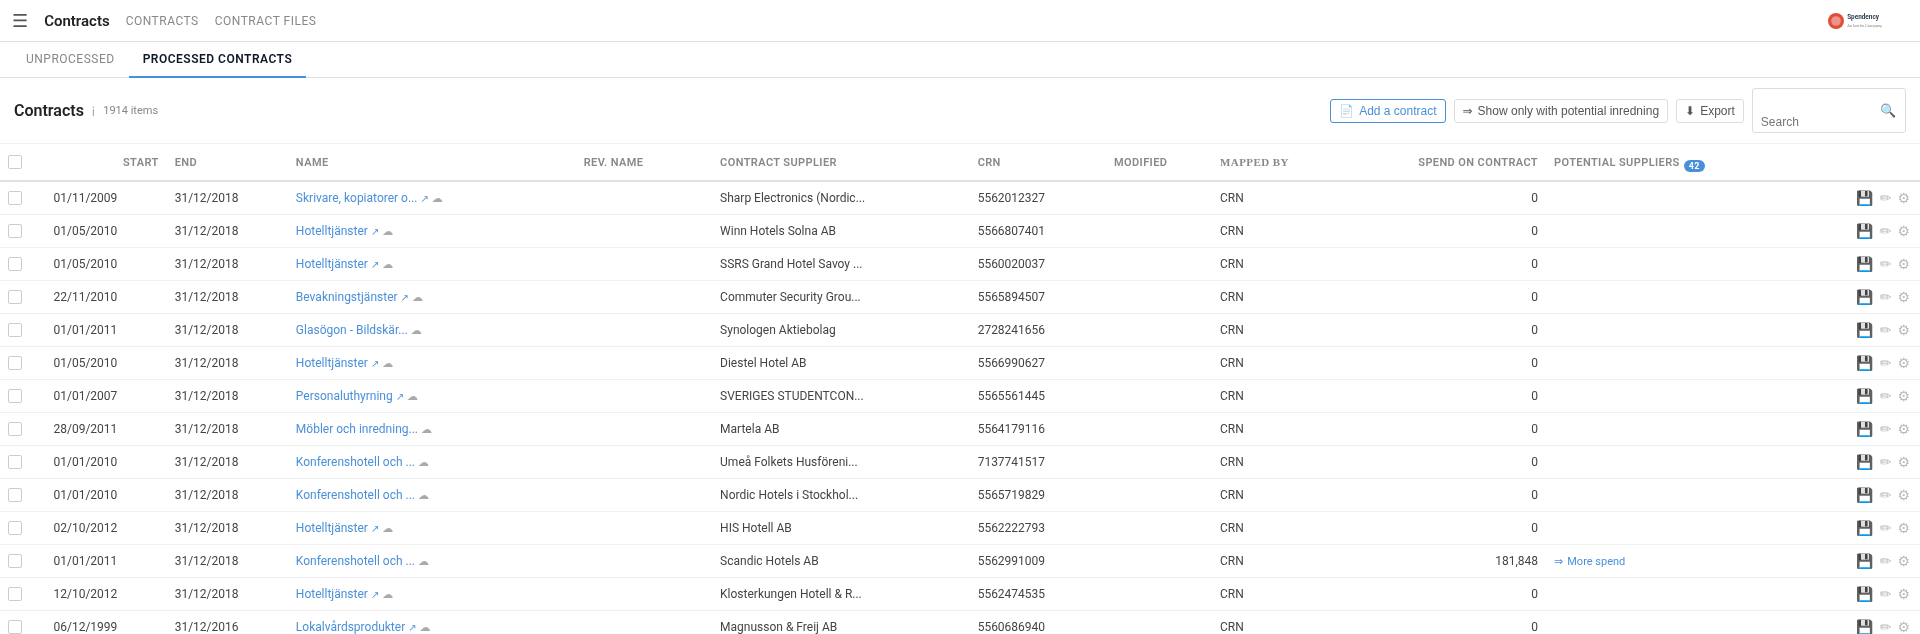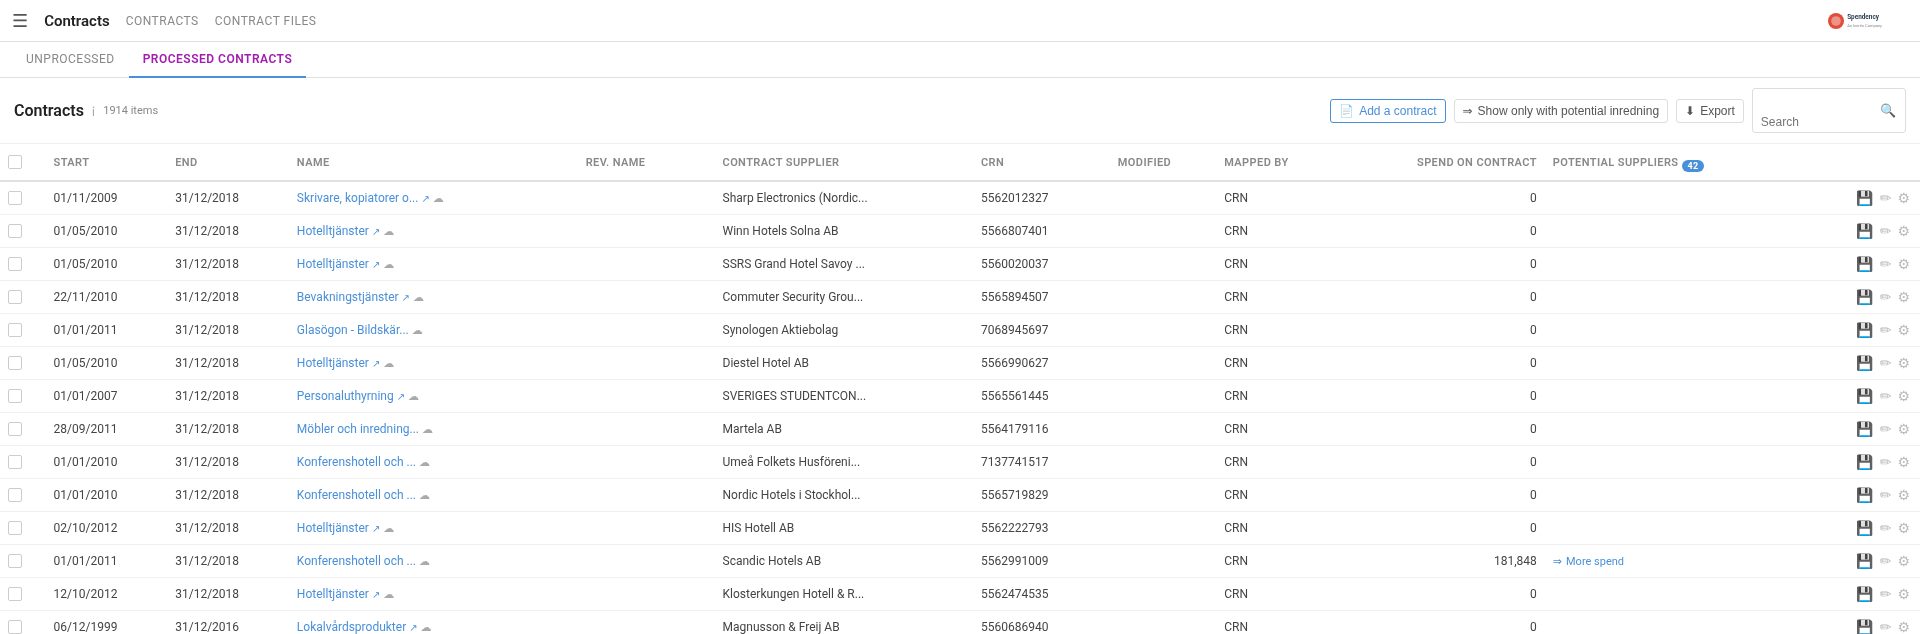--- a/index.html
+++ b/index.html
@@ -21,21 +21,21 @@
     .sub-nav {
       display: flex; align-items: center; height: 36px;
       border-bottom: 1px solid #e0e0e0; padding: 0 12px; gap: 0;
     }
     .sub-nav-tab {
       font-size: 12px; padding: 0 14px; height: 36px;
       display: flex; align-items: center; cursor: pointer;
       color: #888; border-bottom: 2px solid transparent;
       text-transform: uppercase; letter-spacing: 0.5px;
     }
-    .sub-nav-tab.active { color: #a21caf; border-bottom: 2px solid #4a90d9; font-weight: 600; }
+    .sub-nav-tab.active { color: #0f172a; border-bottom: 2px solid #4a90d9; font-weight: 600; }
 
     
     .page-header {
       display: flex; align-items: center; padding: 10px 14px;
       border-bottom: 1px solid #f0f0f0;
     }
     .page-header-left { display: flex; align-items: center; gap: 8px; flex: 1; }
     .page-title { font-size: 16px; font-weight: 600; color: #222; }
     .info-icon { color: #aaa; font-size: 13px; cursor: pointer; }
     .item-count { font-size: 11px; color: #888; }
@@ -76,28 +76,28 @@
       width: 14px; height: 14px; border: 1px solid #ccc;
       border-radius: 2px; cursor: pointer; background: #fff;
       display: inline-block; vertical-align: middle;
     }
     .row-actions { display: flex; align-items: center; gap: 2px; justify-content: flex-end; }
     .action-icon { color: #bbb; font-size: 14px; cursor: pointer; padding: 2px; }
     .more-spend {
       display: flex; align-items: center; gap: 4px;
       font-size: 11px; color: #4a90d9; cursor: pointer;
     }
-    .col-start { width: 80px; }
+    .col-start { width: 80px; text-align: right; }
     .col-end { width: 80px; }
     .col-name { width: 190px; }
     .col-revname { width: 90px; }
     .col-supplier { width: 170px; }
     .col-crn { width: 90px; }
     .col-modified { width: 70px; }
-    .col-mappedby { width: 70px; }
+    .col-mappedby { width: 70px; font-family: Liberation Serif, serif; }
     .col-spend { width: 100px; text-align: right; }
     .col-potential { width: 130px; }
     .col-actions { width: 80px; }
     .potential-header { display: flex; align-items: center; gap: 4px; }
     .pot-badge-header {
       background: #4a90d9; color: #fff; border-radius: 10px;
       font-size: 9px; padding: 1px 5px; font-weight: 700; margin-top: 8px;
     }
   </style>
 </head>
@@ -284,21 +284,21 @@
           <td>01/01/2011</td>
           <td>31/12/2018</td>
           <td>
             <div class="link-cell">
     <span style="overflow:hidden;text-overflow:ellipsis;max-width:150px;">Glasögon - Bildskär...</span>
               <span class="cloud-icon">☁</span>
             </div>
           </td>
           <td></td>
           <td>Synologen Aktiebolag</td>
-          <td>7068945697</td>
+          <td>2728241656</td>
           <td></td>
           <td>CRN</td>
           <td style="text-align: right;">0</td>
           <td></td>
           <td>
             <div class="row-actions">
     <span class="action-icon">💾</span>
     <span class="action-icon">✏</span>
     <span class="action-icon">⚙</span>
   </div>

